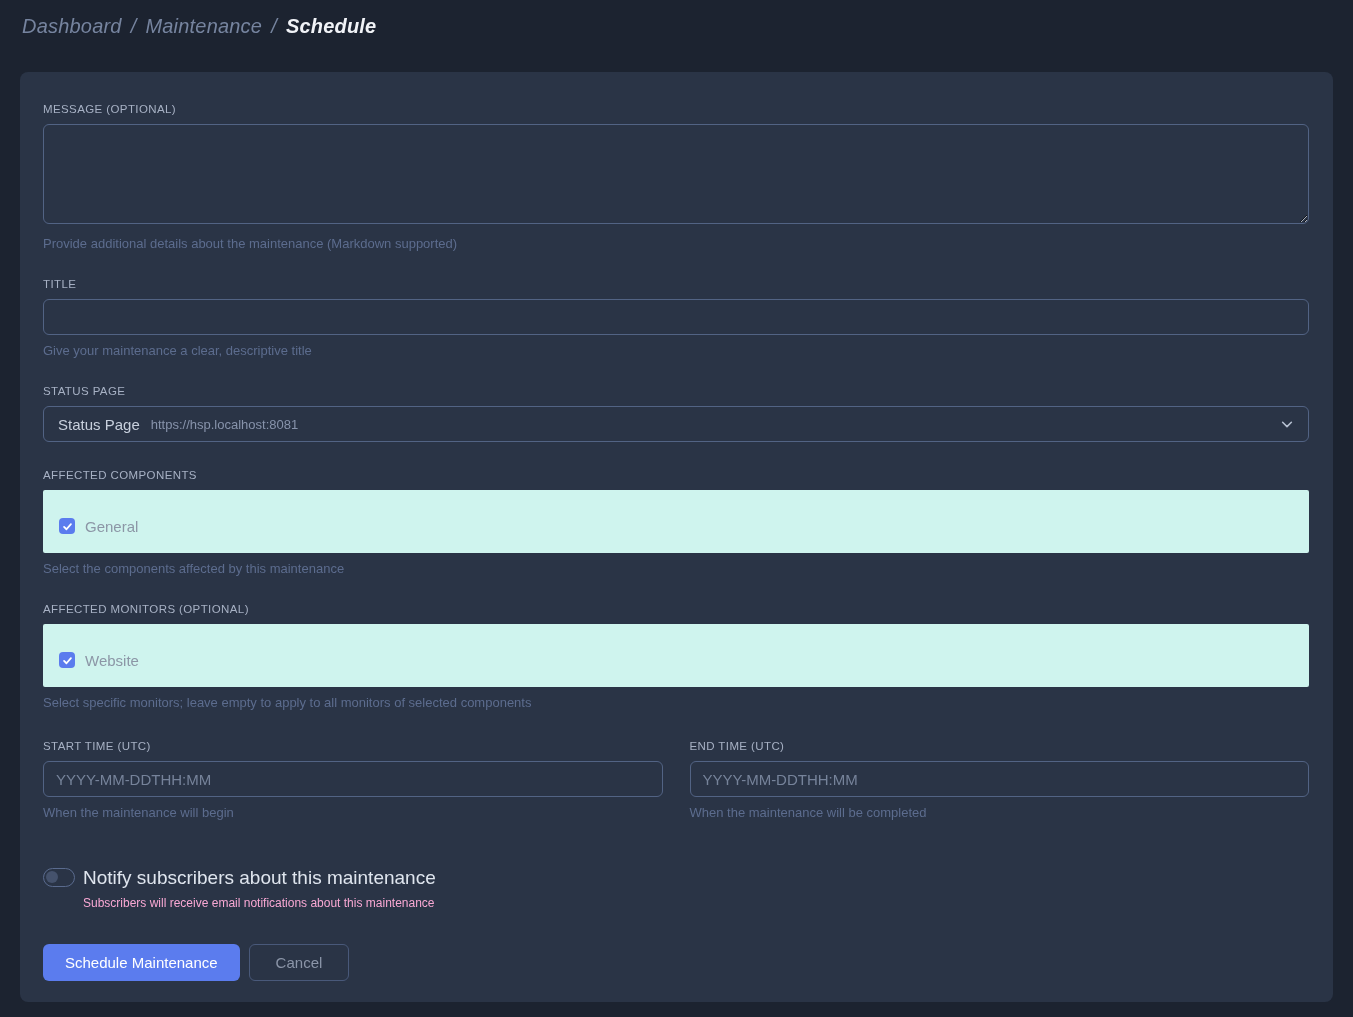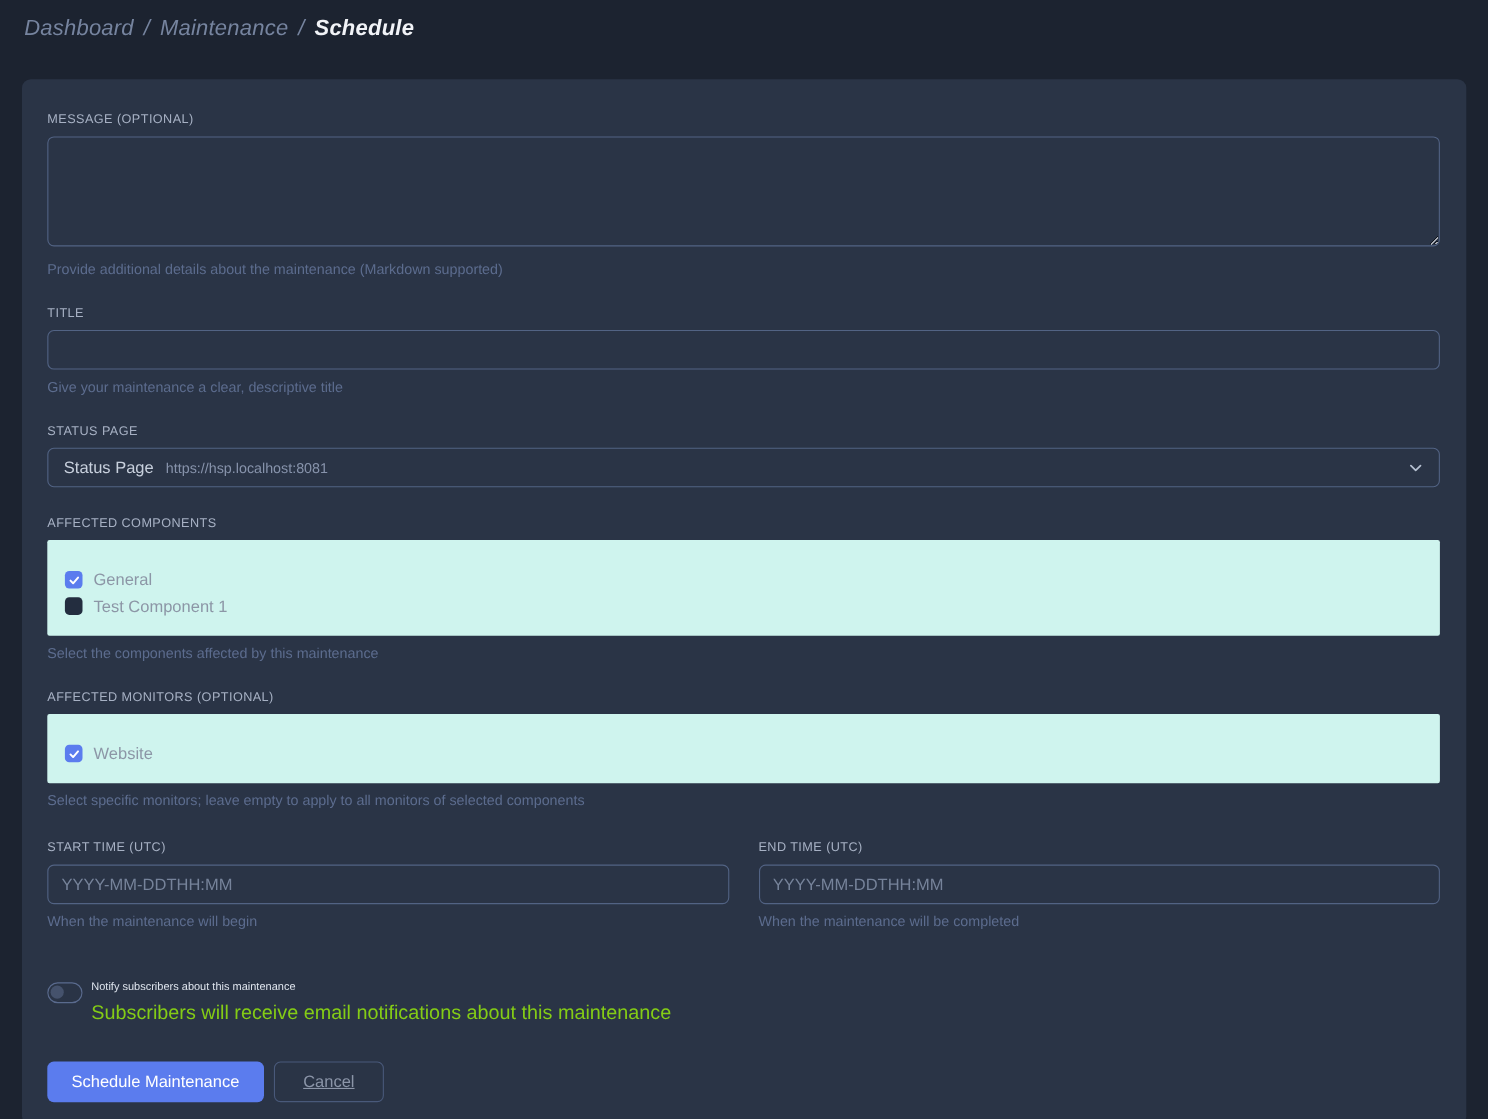--- a/index.html
+++ b/index.html
@@ -148,22 +148,22 @@
   .toggle .knob {
     position: absolute;
     left: 2px;
     top: 2px;
     width: 12px;
     height: 12px;
     border-radius: 50%;
     background: #45526c;
   }
   .toggle-texts { margin-left: 8px; }
-  .toggle-label { font-size: 10px; color: #dfe5ee; }
-  .toggle-helper { font-size: 18px; color: #84cc16; margin-top: 7px; }
+  .toggle-label { font-size: 19px; color: #dfe5ee; }
+  .toggle-helper { font-size: 12px; color: #f9a8d4; margin-top: 7px; }
 
   
   .actions { display: flex; align-items: center; gap: 9px; }
   .btn {
     height: 37px;
     border-radius: 6px;
     font-family: "Liberation Sans", "DejaVu Sans", sans-serif;
     font-size: 15px;
     cursor: pointer;
     display: inline-flex;
@@ -174,21 +174,20 @@
     background: #5b7cee;
     border: none;
     color: #ffffff;
     padding: 0 22px;
   }
   .btn-secondary {
     background: transparent;
     border: 1px solid #49597a;
     color: #8b95a8;
     padding: 0 26px;
-    text-decoration: underline;
   }
 </style>
 </head>
 <body>
 
 <div class="topbar">
   <div class="breadcrumb">
     <span class="crumb">Dashboard</span>
     <span class="crumb-sep">/</span>
     <span class="crumb">Maintenance</span>
@@ -227,26 +226,20 @@
   <div class="group">
     <label class="field-label">AFFECTED COMPONENTS</label>
     <div class="option-box">
       <div class="check-row">
         <span class="cbox on">
           <svg width="11" height="11" viewBox="0 0 16 16" fill="none" stroke="#ffffff" stroke-width="2.6" stroke-linecap="round" stroke-linejoin="round">
               <polyline points="3,8.5 6.5,12 13,4.5"></polyline>
             </svg>
         </span>
         <span class="check-label">General</span>
-      </div>
-      <div class="check-row">
-        <span class="cbox">
-          
-        </span>
-        <span class="check-label">Test Component 1</span>
       </div>
     </div>
     <div class="helper">Select the components affected by this maintenance</div>
   </div>
 
   <div class="group" style="margin-bottom:30px;">
     <label class="field-label">AFFECTED MONITORS (OPTIONAL)</label>
     <div class="option-box">
       <div class="check-row">
         <span class="cbox on">

